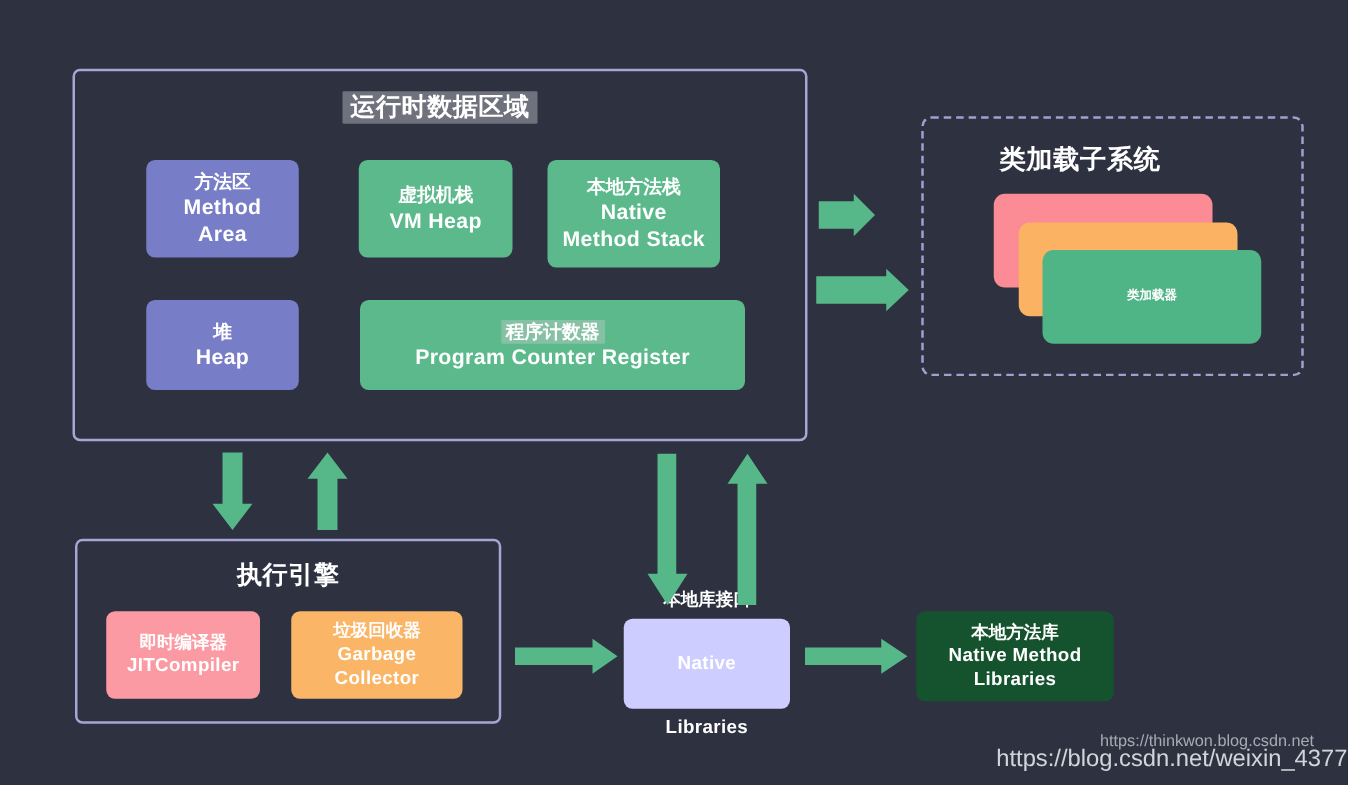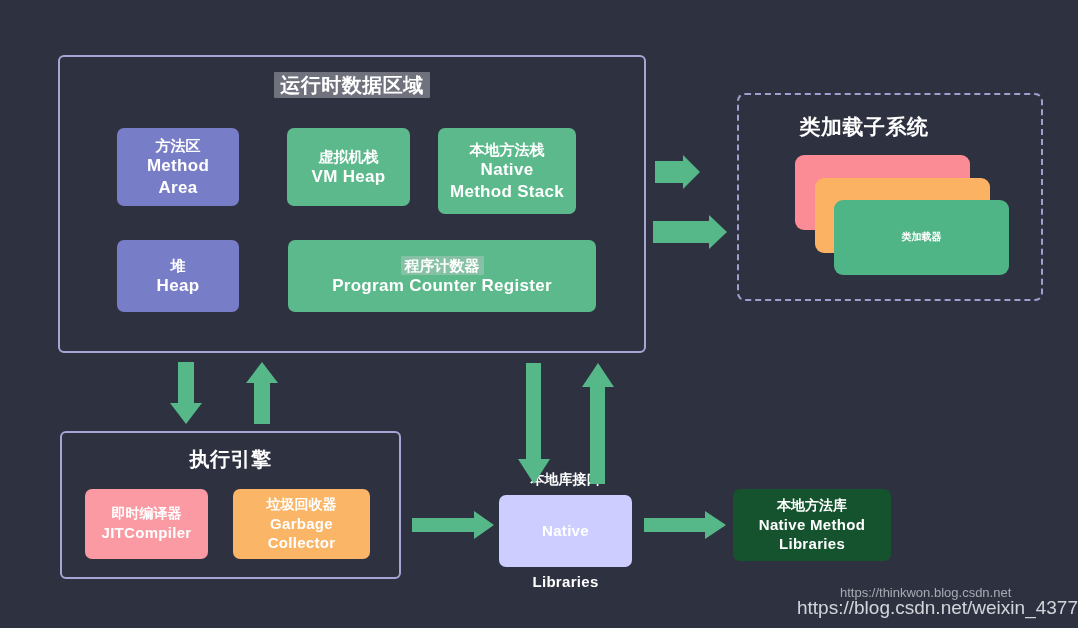--- a/index.html
+++ b/index.html
@@ -204,16 +204,16 @@
 
     <g>
       <polygon fill="#56b889" points="412,518 474,518 474,511 494,525 474,539 474,532 412,532"></polygon>
     </g>
 
     <g>
       <polygon fill="#56b889" points="644,518 705,518 705,511 726,525 705,539 705,532 644,532"></polygon>
     </g>
   </svg>
 
-  <div class="watermark wm-top" style="left:840px; top:585px;">https://thinkwon.blog.csdn.net</div>
+  <div class="watermark wm-top" style="left:880px; top:585px;">https://thinkwon.blog.csdn.net</div>
   <div class="watermark wm-bottom" style="left:797px; top:597px;">https://blog.csdn.net/weixin_43774841</div>
 
 </div>
 
 </body></html>

